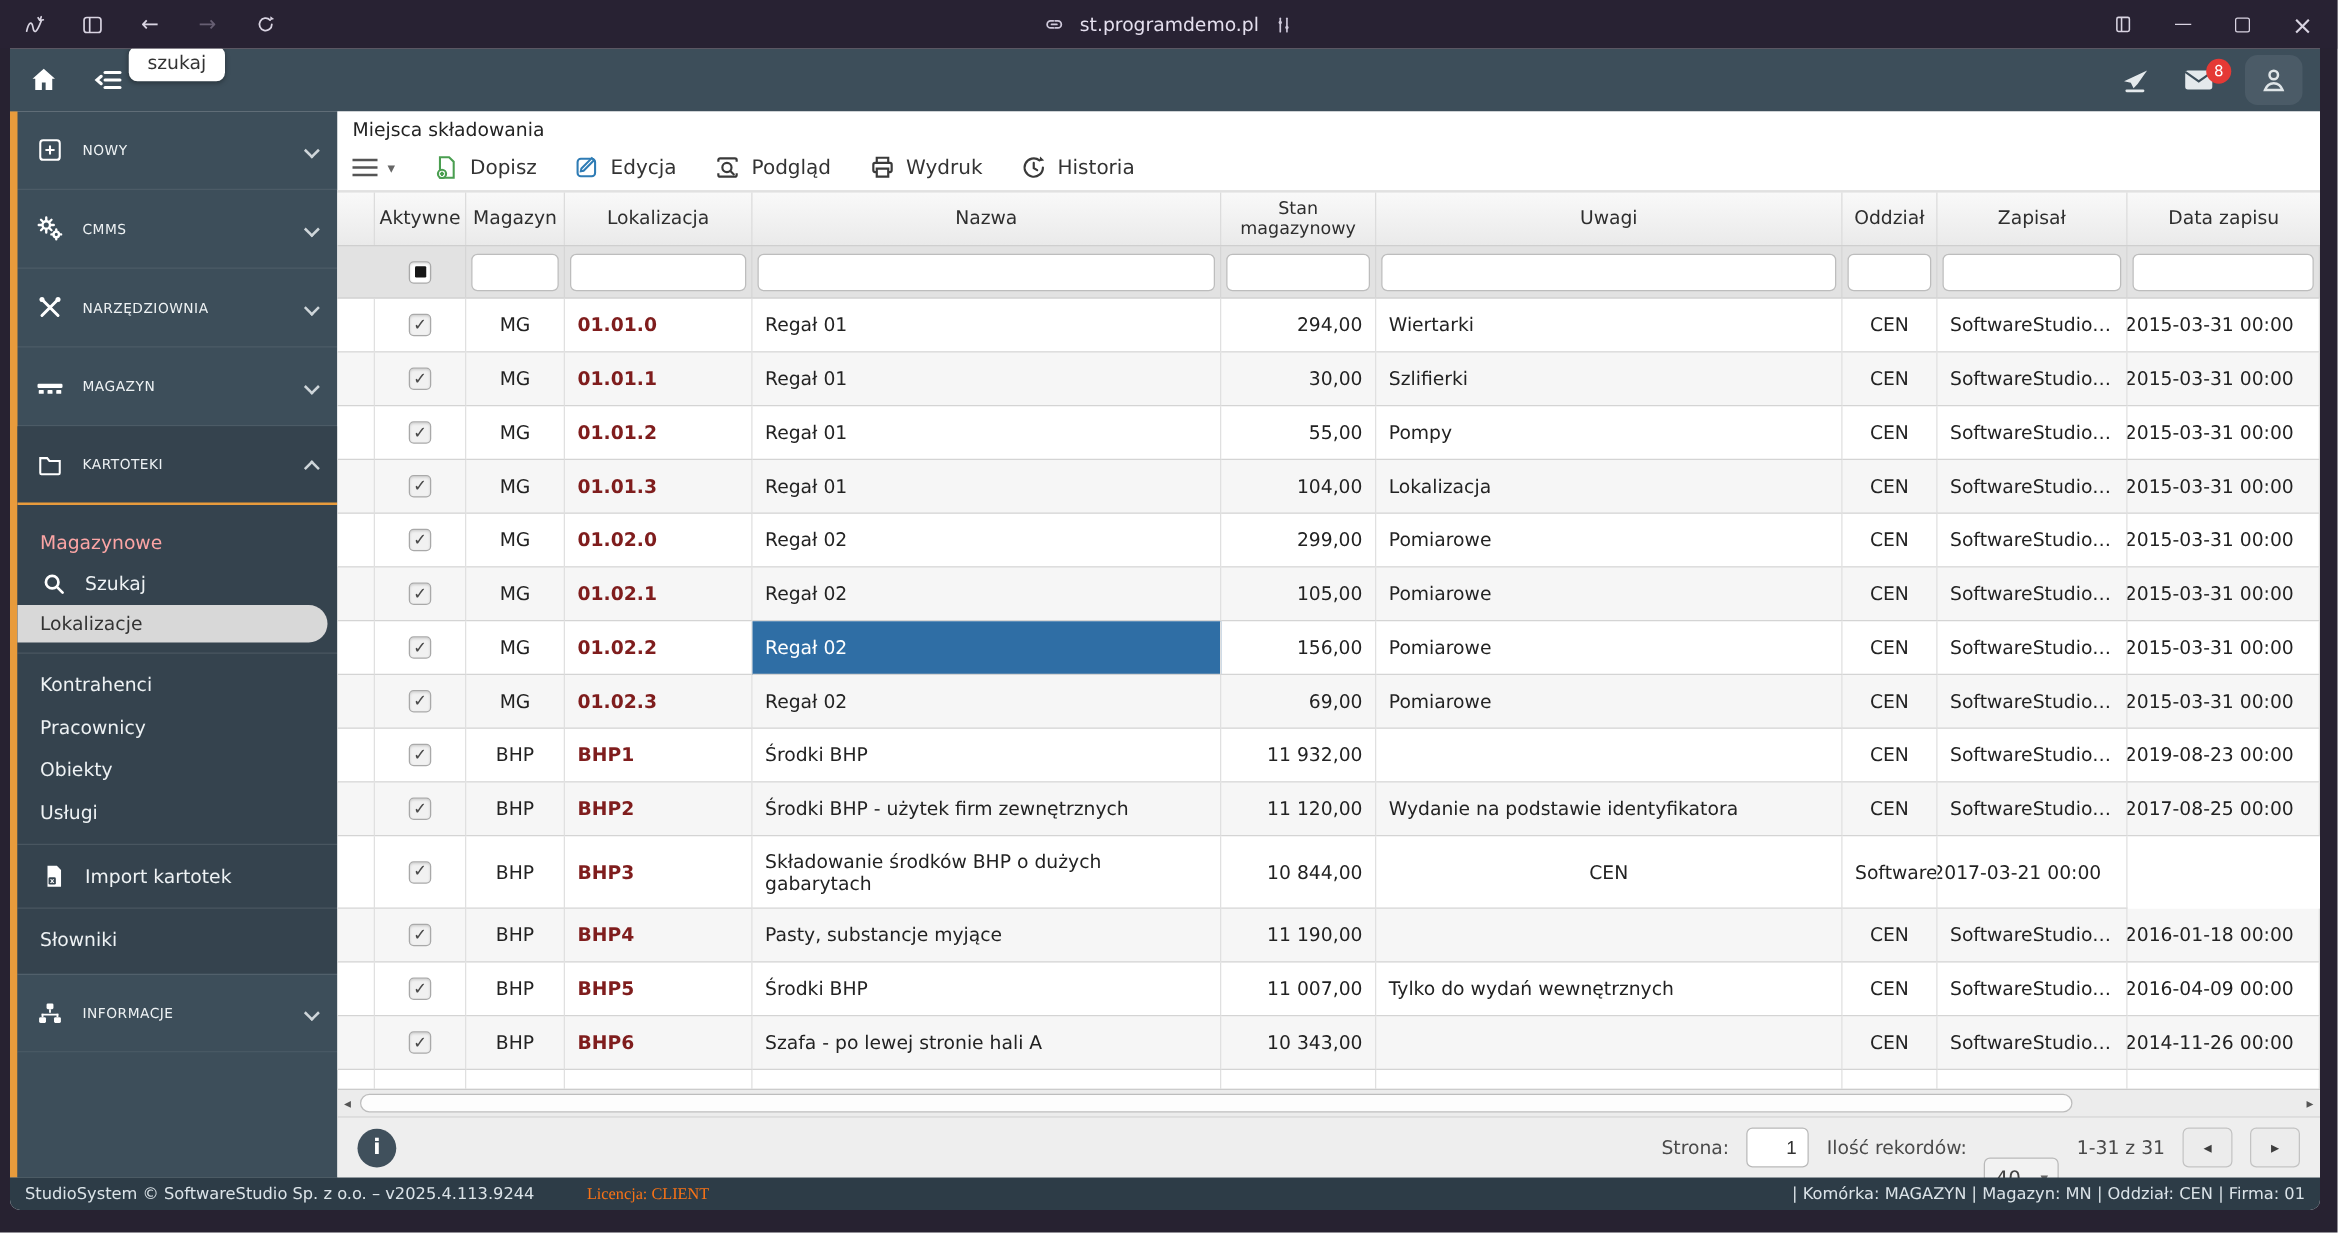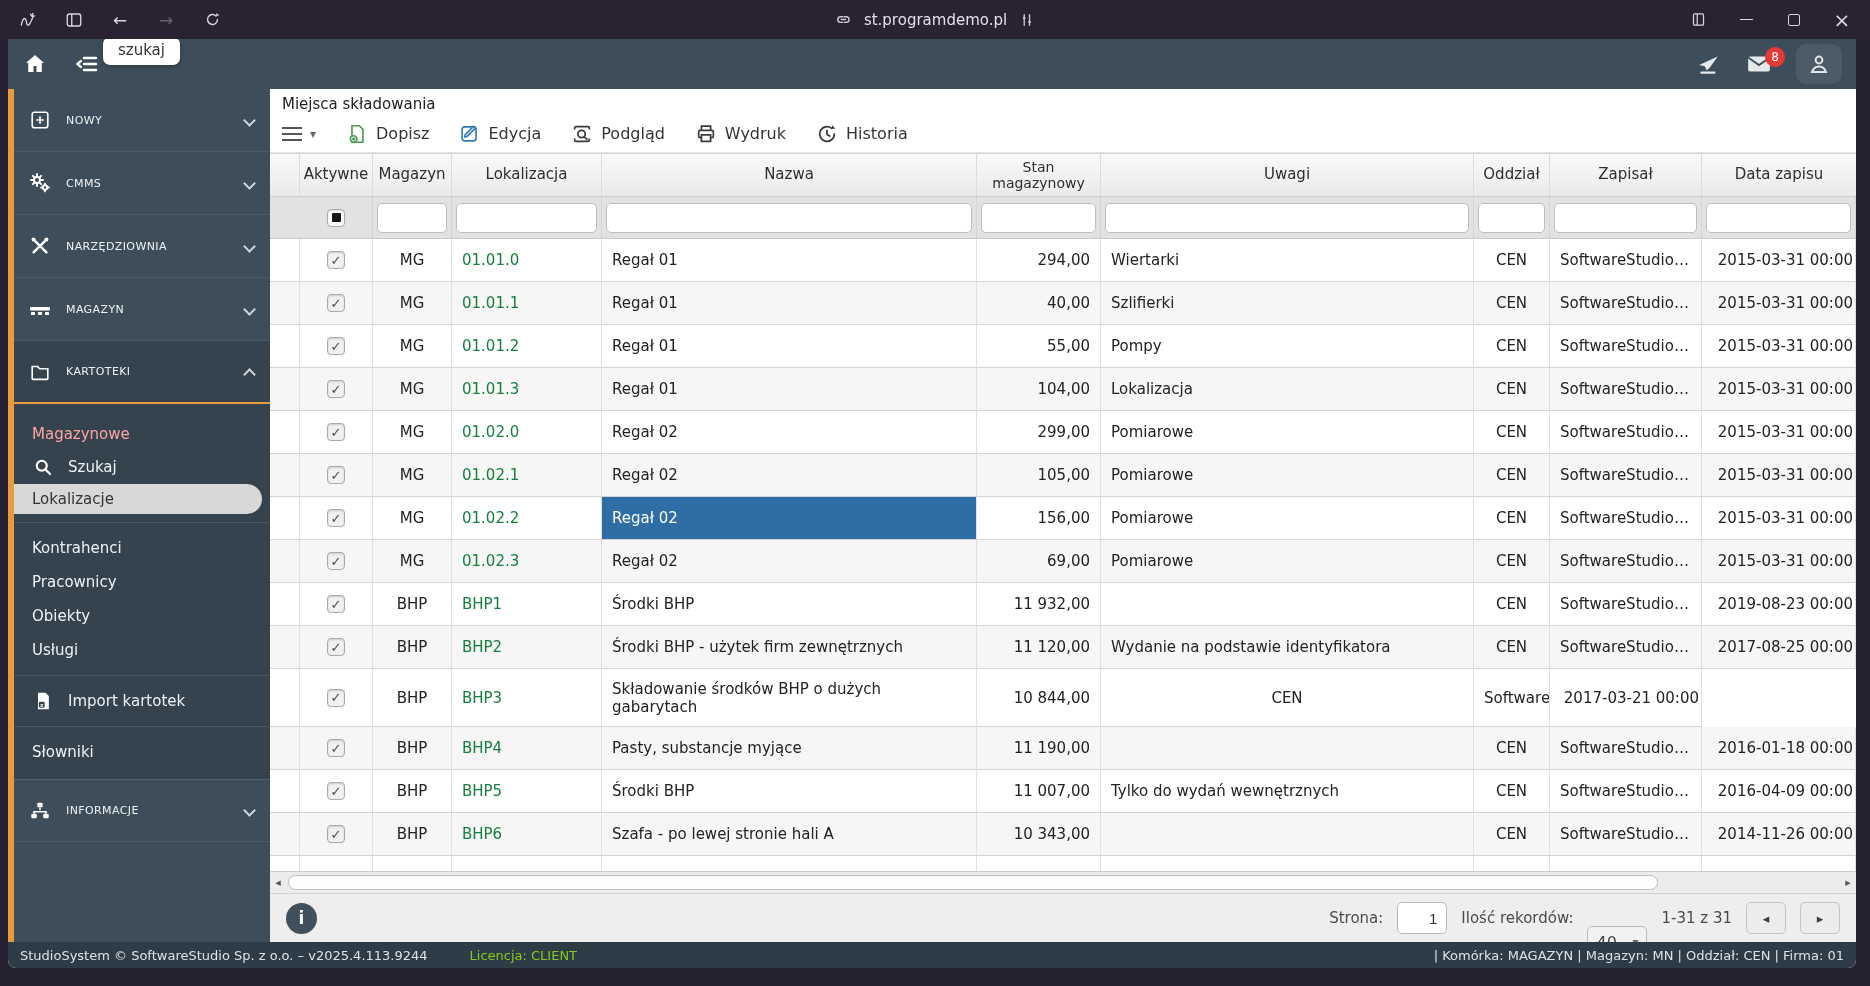--- a/index.html
+++ b/index.html
@@ -82,24 +82,24 @@
   .fcell { display:flex; align-items:center; justify-content:center; border-right:1px solid #d5d5d5; padding:0 4px; }
   .fin { width:100%; height:30px; border:1px solid #bdbdbd; border-radius:5px; background:#fff; outline:none; padding:0 8px; font-size:14px; }
   .grow { height:43px; background:#fff; }
   .grow.alt { background:#f6f6f6; }
   .grow.tall { height:58px; }
   .cell { display:flex; align-items:center; padding:0 10px; font-size:15px; color:#222;
     border-right:1px solid #e0e0e0; border-bottom:1px solid #d4d4d4; overflow:hidden; white-space:nowrap; }
   .cg { padding:0; }
   .ca { justify-content:center; }
   .cm { justify-content:center; }
-  .cl { font-weight:normal; color:#15803d; }
+  .cl { font-weight:bold; color:#7f1d1d; }
   .cs { justify-content:flex-end; }
   .co { justify-content:center; }
-  .cd { justify-content:flex-end; padding-right:2px; }
+  .cd { justify-content:flex-end; padding-right:20px; }
   .cn.sel { background:#2f6ea5; color:#fff; }
   .grow.tall .cn, .grow.tall .cu { white-space:normal; line-height:1.2; }
   .cb { width:18px; height:18px; border-radius:4px; background:#f1f1f1; border:1px solid #a9a9a9;
     display:inline-flex; align-items:center; justify-content:center; box-shadow:inset 0 1px 2px rgba(0,0,0,.15); cursor:pointer; }
   .cb.checked::after { content:"✓"; font-size:13px; font-weight:bold; color:#4a4a4a; }
   .cb.ind { background:#fff; }
   .cb.ind::after { content:""; width:9px; height:9px; background:#161616; border-radius:1px; }
   .partial-row { height:15px; overflow:hidden; flex:0 0 auto; }
   .partial-row .grow { background:#fff; }
 
@@ -121,21 +121,21 @@
     text-align:right; padding:0 9px; font-size:15px; color:#333; outline:none; }
   .rec-select { width:60px; height:32px; border:1px solid #b9b9b9; border-radius:5px; background:#f2f2f2;
     display:flex; align-items:center; justify-content:space-between; padding:0 8px; font-size:16px; color:#444; cursor:pointer;margin-top:48px; }
   .nav-btn { width:40px; height:32px; border:1px solid #c3c3c3; border-radius:5px; background:#ececec;
     display:flex; align-items:center; justify-content:center; color:#3e3e3e; font-size:13px; cursor:pointer; }
 
   
   .status-bar { height:26px; background:#2d3c47; flex:0 0 auto; display:flex; align-items:center;
     padding:0 12px; font-size:13px; color:#dbe3e8; justify-content:space-between; }
   .status-left { display:flex; align-items:center; gap:42px; }
-  .lic { color:#84cc16; }
+  .lic { color:#f97316;font-family:Liberation Serif, serif; }
 
   svg { display:block; }
 </style>
 </head>
 <body>
 
 <div class="browser-bar">
   <div class="bicons">
     <span class="bicon">
       <svg width="20" height="20" viewBox="0 0 24 24" fill="none" stroke="#d9d4e2" stroke-width="1.6" stroke-linecap="round">
@@ -467,21 +467,21 @@
               <div class="cell cd">2015-03-31 00:00</div>
             </div>
             <div class="grid-row grow alt">
               <div class="cell cg"></div>
               <div class="cell ca">
                 <span class="cb checked"></span>
               </div>
               <div class="cell cm">MG</div>
               <div class="cell cl">01.01.1</div>
               <div class="cell cn">Regał 01</div>
-              <div class="cell cs">40,00</div>
+              <div class="cell cs">30,00</div>
               <div class="cell cu">Szlifierki</div>
               <div class="cell co">CEN</div>
               <div class="cell cz">SoftwareStudio…</div>
               <div class="cell cd">2015-03-31 00:00</div>
             </div>
             <div class="grid-row grow">
               <div class="cell cg"></div>
               <div class="cell ca">
                 <span class="cb checked"></span>
               </div>

